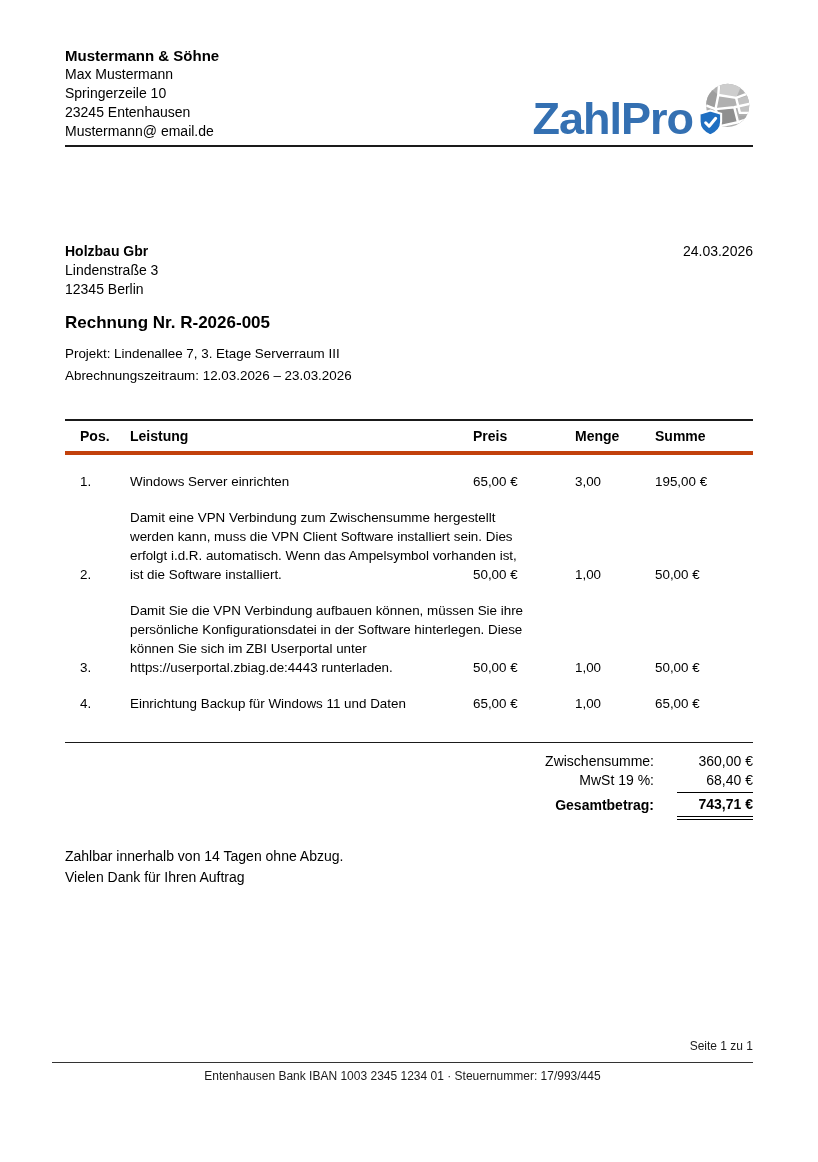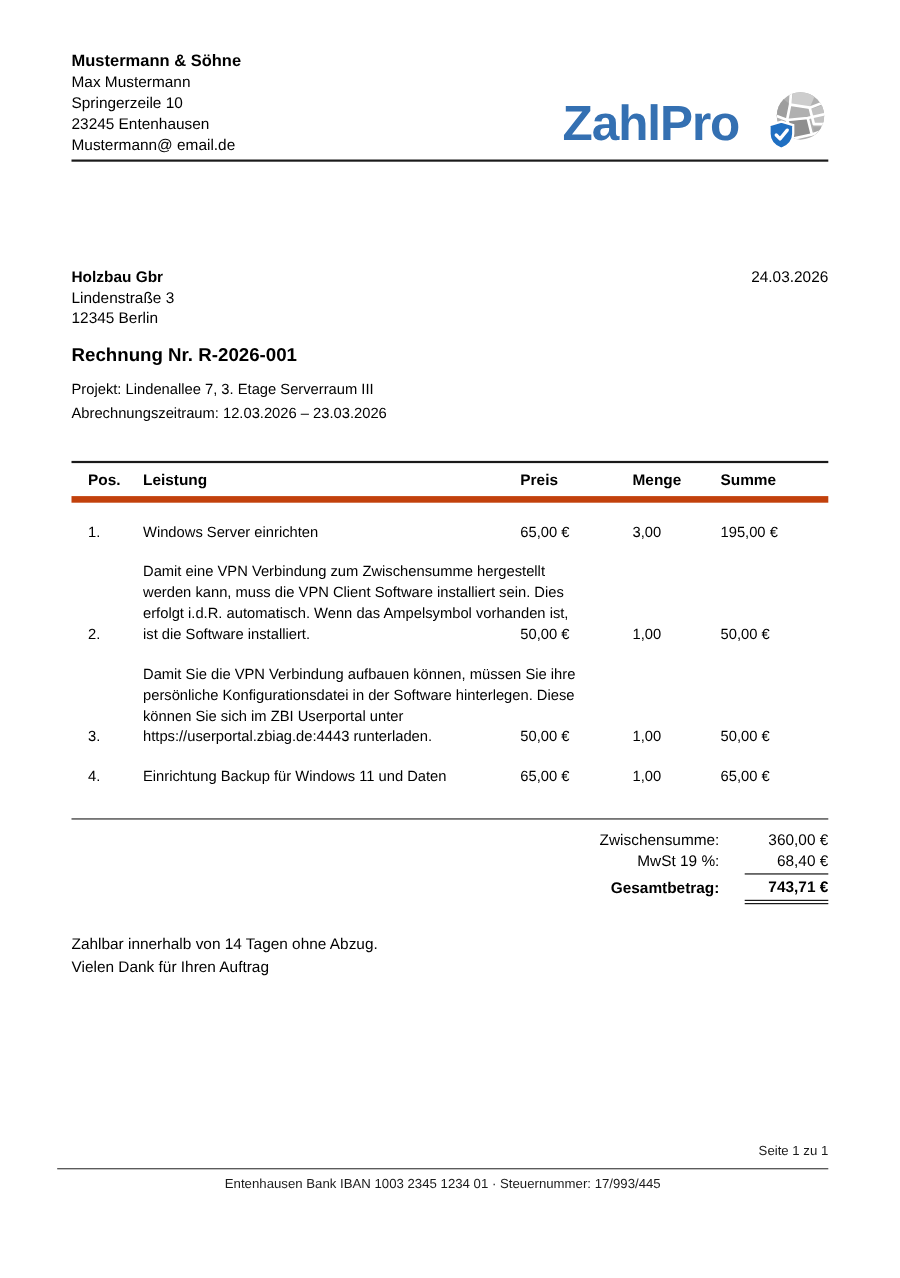--- a/index.html
+++ b/index.html
@@ -20,21 +20,21 @@
   .letterhead {
     padding-top: 46px;
     padding-bottom: 4px;
     display: flex;
     justify-content: space-between;
     align-items: flex-end;
     border-bottom: 2px solid #1a1a1a;
   }
   .sender { font-size: 14px; line-height: 19px; }
   .sender .company { font-size: 15px; font-weight: bold; }
-  .logo { display: flex; align-items: center; gap: 21px; margin-bottom: 0px; }
+  .logo { display: flex; align-items: flex-end; gap: 0; margin-bottom: 0px; }
   .logo-text {
     font-size: 45px;
     font-weight: bold;
     color: #3470b2;
     letter-spacing: -1px;
     line-height: 1;
   }
   .logo-icon { display: block; }
 
   
@@ -54,21 +54,21 @@
 
   
   .inv-table { margin-top: 32px; }
   .t-grid {
     display: grid;
     grid-template-columns: 65px 343px 102px 80px 98px;
     align-items: end;
   }
   .t-head {
     border-top: 2px solid #1a1a1a;
-    border-bottom: 6px solid #c2410c;
+    border-bottom: 4px solid #c2410c;
     padding: 7px 0;
     font-size: 14px;
     font-weight: bold;
   }
   .c-pos { padding-left: 15px; }
   .c-num { }
   .t-row { margin-top: 17px; font-size: 13.4px; line-height: 19px; }
   .c-desc { width: 420px; white-space: pre-line; }
 
   .table-bottom-rule { margin-top: 29px; border-top: 1.5px solid #1a1a1a; }
@@ -148,21 +148,21 @@
 
     <div class="addr-row">
       <div class="recipient">
         <div class="company">Holzbau Gbr</div>
         <div>Lindenstraße 3</div>
         <div>12345 Berlin</div>
       </div>
       <div class="inv-date">24.03.2026</div>
     </div>
 
-    <div class="inv-title">Rechnung Nr. R-2026-001</div>
+    <div class="inv-title">Rechnung Nr. R-2026-005</div>
     <div class="meta first">Projekt: Lindenallee 7, 3. Etage Serverraum III</div>
     <div class="meta">Abrechnungszeitraum: 12.03.2026 – 23.03.2026</div>
 
     <div class="inv-table">
       <div class="t-head t-grid">
         <div class="c-pos">Pos.</div>
         <div>Leistung</div>
         <div class="c-num">Preis</div>
         <div class="c-num">Menge</div>
         <div class="c-num">Summe</div>

